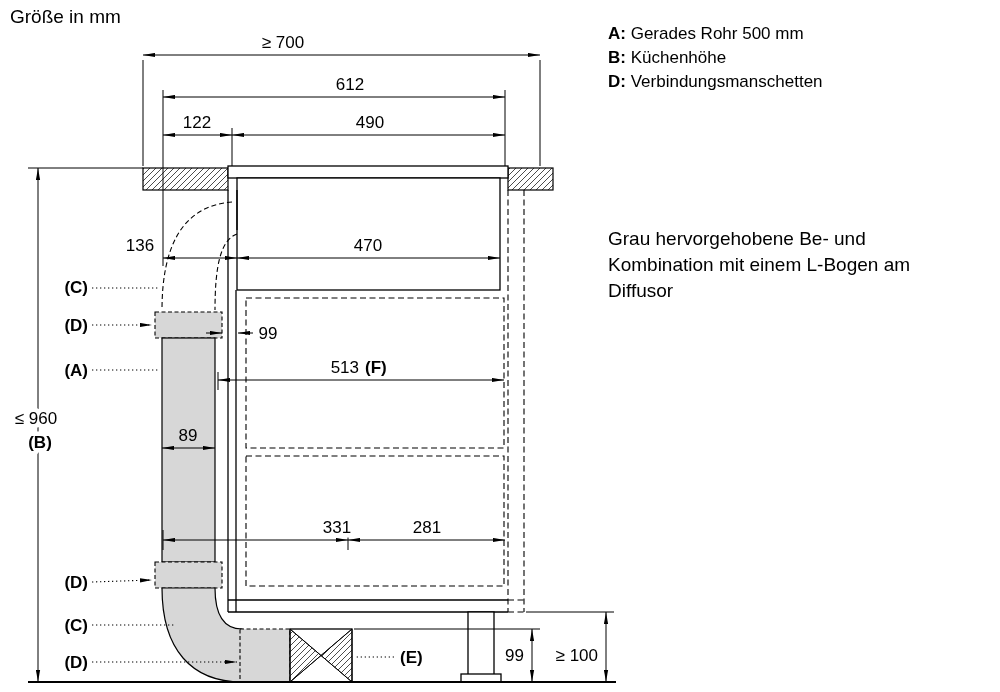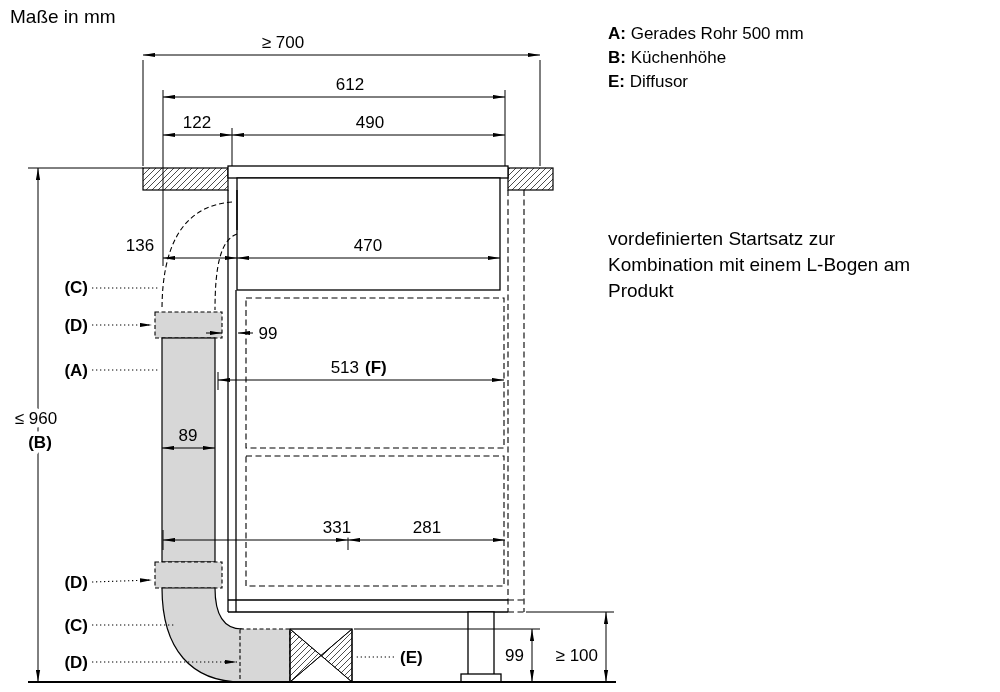--- a/index.html
+++ b/index.html
@@ -188,27 +188,27 @@
     <text class="dim b" x="88" y="631" text-anchor="end">(C)</text>
 
     <line class="dot" x1="92" y1="662" x2="237" y2="662" marker-end="url(#arrE)"></line>
     <text class="dim b" x="88" y="668" text-anchor="end">(D)</text>
 
     <line class="dot" x1="394" y1="657" x2="356" y2="657"></line>
     <text class="dim b" x="400" y="663" text-anchor="start">(E)</text>
   </g>
 </svg>
 
-  <div class="title">Maße in mm</div>
+  <div class="title">Größe in mm</div>
 
   <div class="legend">
     <div><span class="k">A:</span> <span>Gerades Rohr 500 mm</span></div>
     <div><span class="k">B:</span> <span>Küchenhöhe</span></div>
-    <div><span class="k">E:</span> <span>Diffusor</span></div>
+    <div><span class="k">D:</span> <span>Verbindungsmanschetten</span></div>
   </div>
 
   <div class="note">
-    <div>vordefinierten Startsatz zur</div>
+    <div>Grau hervorgehobene Be- und</div>
     <div>Kombination mit einem L-Bogen am</div>
-    <div>Produkt</div>
+    <div>Diffusor</div>
   </div>
 
 </div>
 
 </body></html>

